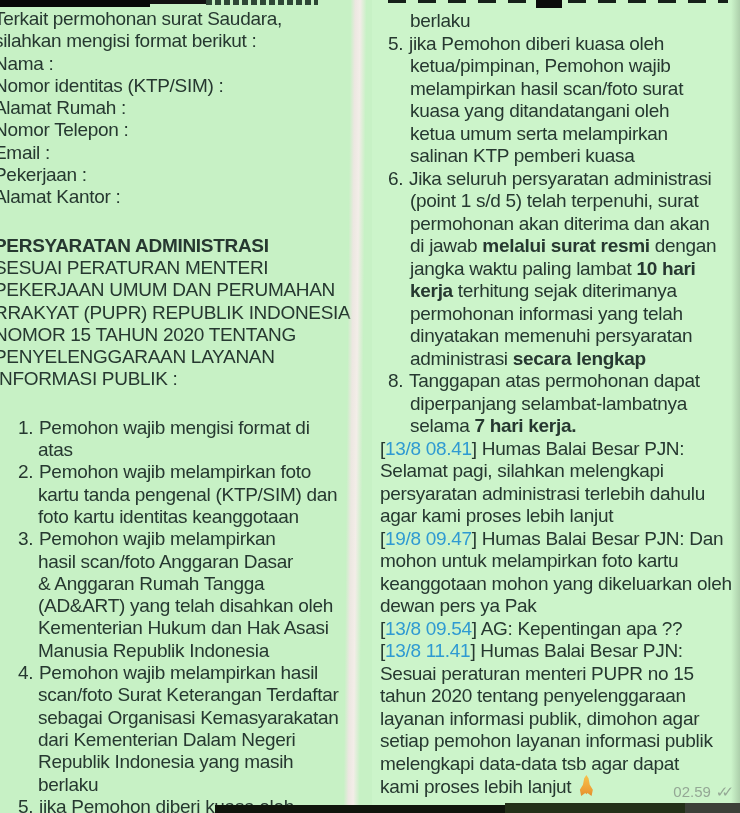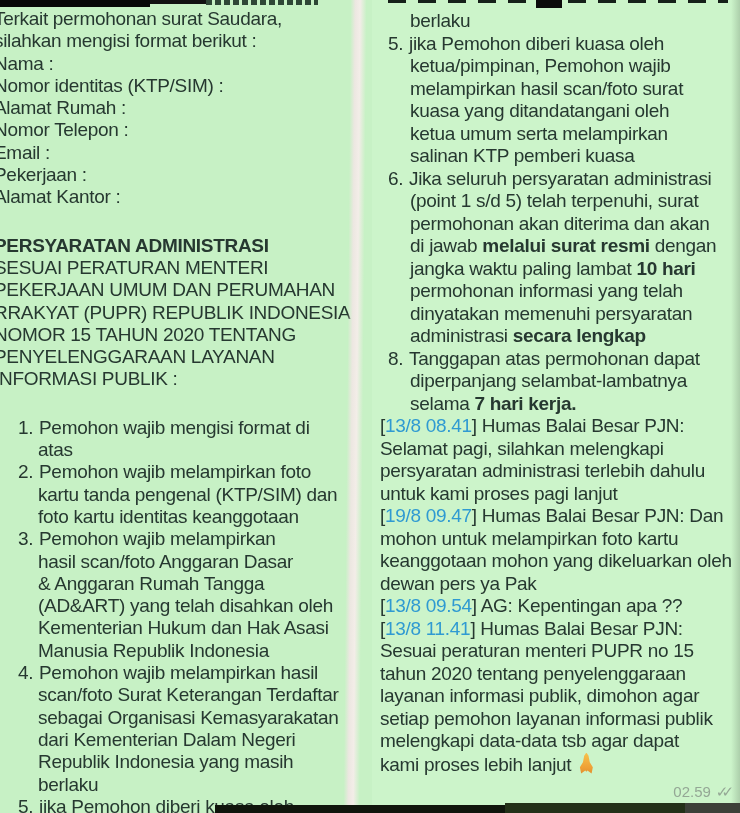--- a/index.html
+++ b/index.html
@@ -113,30 +113,31 @@
         <div class="ln c"><span>ketua/pimpinan, Pemohon wajib</span></div>
         <div class="ln c"><span>melampirkan hasil scan/foto surat</span></div>
         <div class="ln c"><span>kuasa yang ditandatangani oleh</span></div>
         <div class="ln c"><span>ketua umum serta melampirkan</span></div>
         <div class="ln c"><span>salinan KTP pemberi kuasa</span></div>
         <div class="ln n"><span class="num">6.</span><span>Jika seluruh persyaratan administrasi</span></div>
         <div class="ln c"><span>(point 1 s/d 5) telah terpenuhi, surat</span></div>
         <div class="ln c"><span>permohonan akan diterima dan akan</span></div>
         <div class="ln c"><span>di jawab </span><span class="b">melalui surat resmi</span><span> dengan</span></div>
         <div class="ln c"><span>jangka waktu paling lambat </span><span class="b">10 hari</span></div>
+        <div class="ln c"><span class="b">kerja</span><span> terhitung sejak diterimanya</span></div>
         <div class="ln c"><span>permohonan informasi yang telah</span></div>
         <div class="ln c"><span>dinyatakan memenuhi persyaratan</span></div>
         <div class="ln c"><span>administrasi </span><span class="b">secara lengkap</span></div>
         <div class="ln n"><span class="num">8.</span><span>Tanggapan atas permohonan dapat</span></div>
         <div class="ln c"><span>diperpanjang selambat-lambatnya</span></div>
         <div class="ln c"><span>selama </span><span class="b">7 hari kerja.</span></div>
         <div class="ln chat"><span>[</span><span class="blue">13/8 08.41</span><span>] Humas Balai Besar PJN:</span></div>
         <div class="ln chat"><span>Selamat pagi, silahkan melengkapi</span></div>
         <div class="ln chat"><span>persyaratan administrasi terlebih dahulu</span></div>
-        <div class="ln chat"><span>untuk kami proses pagi lanjut</span></div>
+        <div class="ln chat"><span>agar kami proses lebih lanjut</span></div>
         <div class="ln chat"><span>[</span><span class="blue">19/8 09.47</span><span>] Humas Balai Besar PJN: Dan</span></div>
         <div class="ln chat"><span>mohon untuk melampirkan foto kartu</span></div>
         <div class="ln chat"><span>keanggotaan mohon yang dikeluarkan oleh</span></div>
         <div class="ln chat"><span>dewan pers ya Pak</span></div>
         <div class="ln chat"><span>[</span><span class="blue">13/8 09.54</span><span>] AG: Kepentingan apa ??</span></div>
         <div class="ln chat"><span>[</span><span class="blue">13/8 11.41</span><span>] Humas Balai Besar PJN:</span></div>
         <div class="ln chat"><span>Sesuai peraturan menteri PUPR no 15</span></div>
         <div class="ln chat"><span>tahun 2020 tentang penyelenggaraan</span></div>
         <div class="ln chat"><span>layanan informasi publik, dimohon agar</span></div>
         <div class="ln chat"><span>setiap pemohon layanan informasi publik</span></div>

